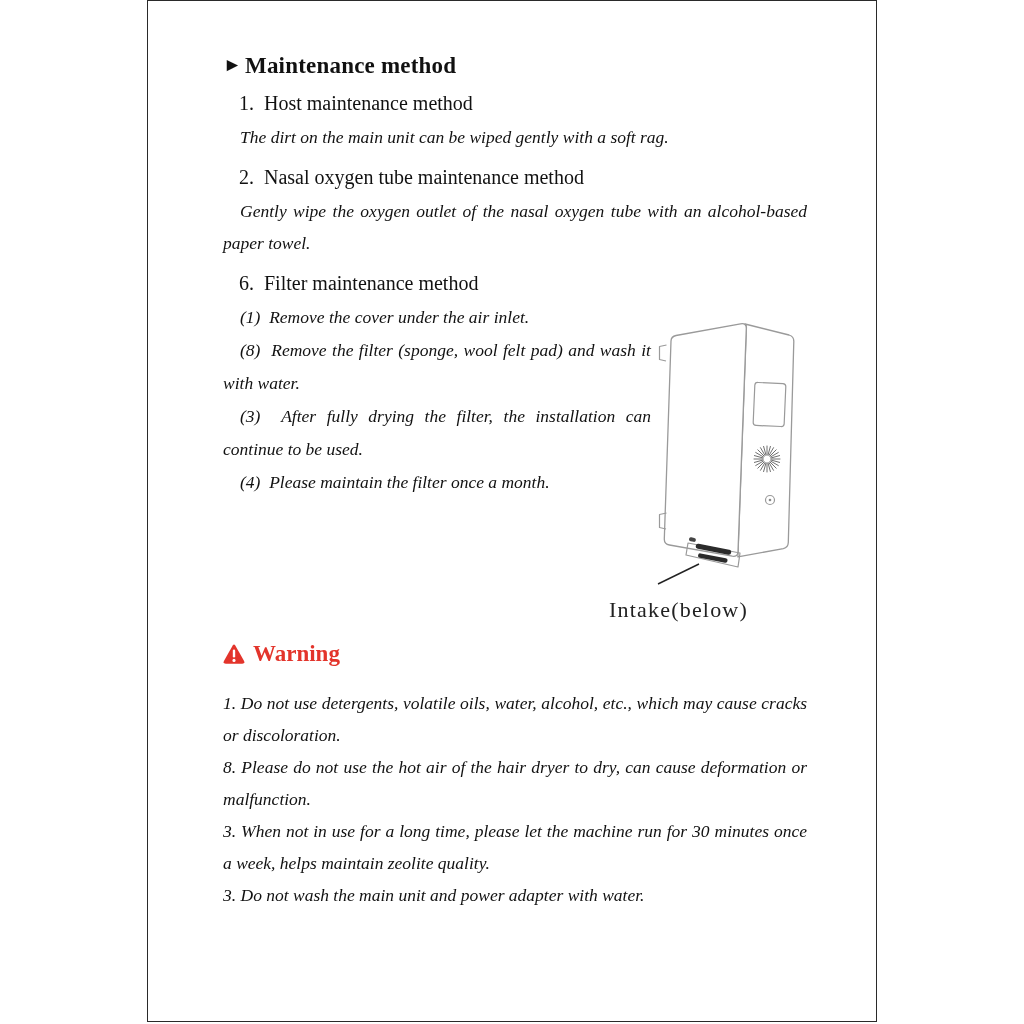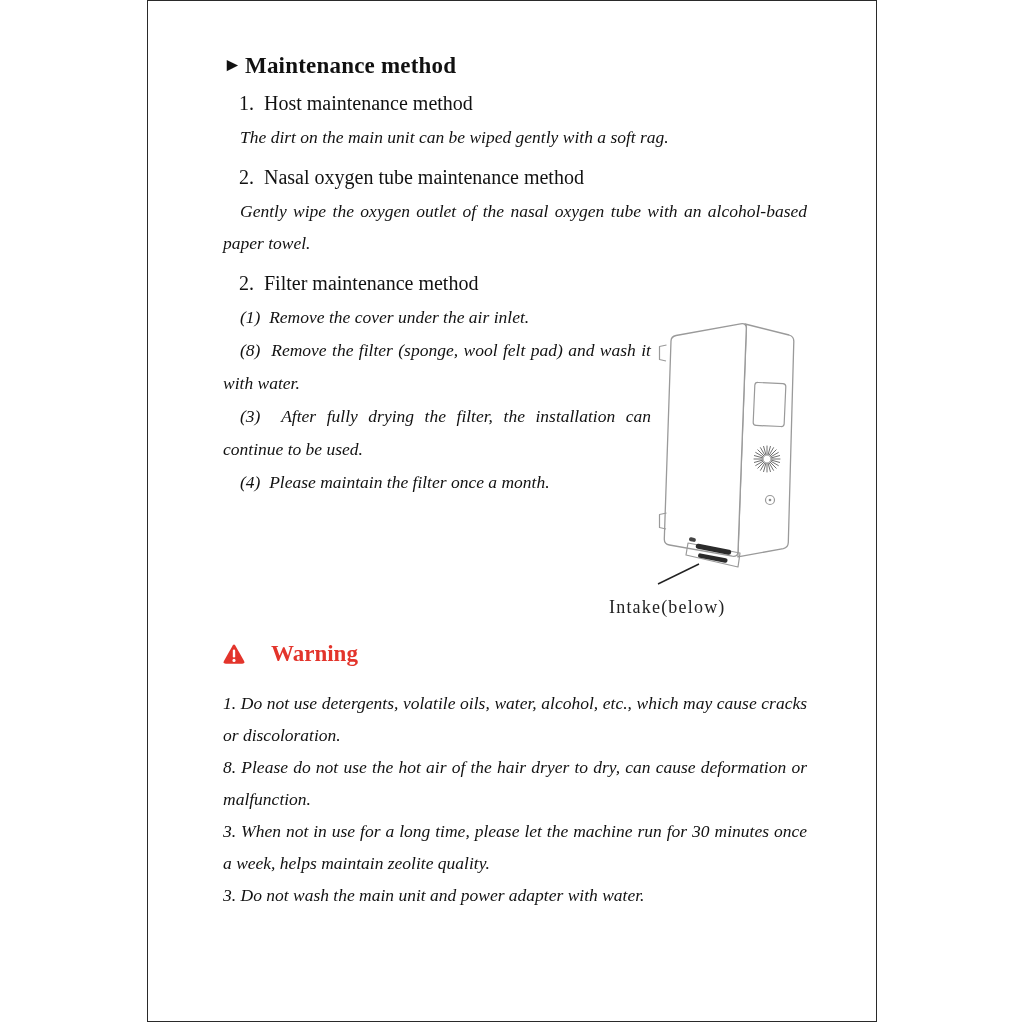--- a/index.html
+++ b/index.html
@@ -14,23 +14,23 @@
 
   p.body{font-size:17.5px;line-height:32px;margin:0;font-style:italic;}
   .indent{text-indent:17px;}
   .justify{text-align:justify;}
 
   .filter-block{position:relative;}
   .filter-block p{width:428px;line-height:33px;white-space:pre-wrap;text-align:justify;text-indent:17px;}
 
   figure.device{position:absolute;top:-6px;right:-4px;width:202px;margin:0;padding:0;}
   figure.device svg{display:block;margin-left:auto;margin-right:8px;}
-  figcaption{font-size:18px;letter-spacing:1.2px;margin-top:12px;color:#222;}
+  figcaption{font-size:22px;letter-spacing:1.2px;margin-top:12px;color:#222;}
 
-  h2.warning-head{font-size:23px;font-weight:bold;margin:142px 0 20px;display:flex;align-items:center;gap:26px;}
+  h2.warning-head{font-size:23px;font-weight:bold;margin:142px 0 20px;display:flex;align-items:center;gap:8px;}
   .warn{margin:0 0 13px;}
 
   .device-stroke{fill:#fff;stroke:#9a9a9a;stroke-width:1.3;stroke-linejoin:round;}
   .device-thin{fill:none;stroke:#9a9a9a;stroke-width:1.2;stroke-linejoin:round;}
 </style>
 </head>
 <body>
 
 <div class="page">
   <div class="content">
@@ -39,21 +39,21 @@
       <span class="marker">►</span>
       <span>Maintenance method</span>
     </h1>
 
     <h2 class="sec">1.  Host maintenance method</h2>
     <p class="body indent">The dirt on the main unit can be wiped gently with a soft rag.</p>
 
     <h2 class="sec">2.  Nasal oxygen tube maintenance method</h2>
     <p class="body indent justify">Gently wipe the oxygen outlet of the nasal oxygen tube with an alcohol-based paper towel.</p>
 
-    <h2 class="sec">2.  Filter maintenance method</h2>
+    <h2 class="sec">6.  Filter maintenance method</h2>
 
     <div class="filter-block">
       <figure class="device">
         <svg width="155" height="290" viewBox="0 0 155 290" xmlns="http://www.w3.org/2000/svg">
 
           <path class="device-stroke" d="M97 29 L141 40 Q146 41.5 145.8 46.5 L140.3 247.5 Q140.1 252.5 135.3 253.6 L89.9 261.9 L98.4 33 Q98.6 29.8 97 29 Z"></path>
 
           <path class="device-stroke" d="M23 46 Q23.2 41.5 28 40.5 L92.5 28.8 Q98.5 27.6 98.3 33.5 L90 256.5 Q89.8 262 84.3 261.2 L21.5 250 Q16.2 249 16.3 244 Z"></path>
 
           <path class="device-thin" d="M18.5 50 L11.5 51.5 L11.5 64.5 L18 66"></path>

